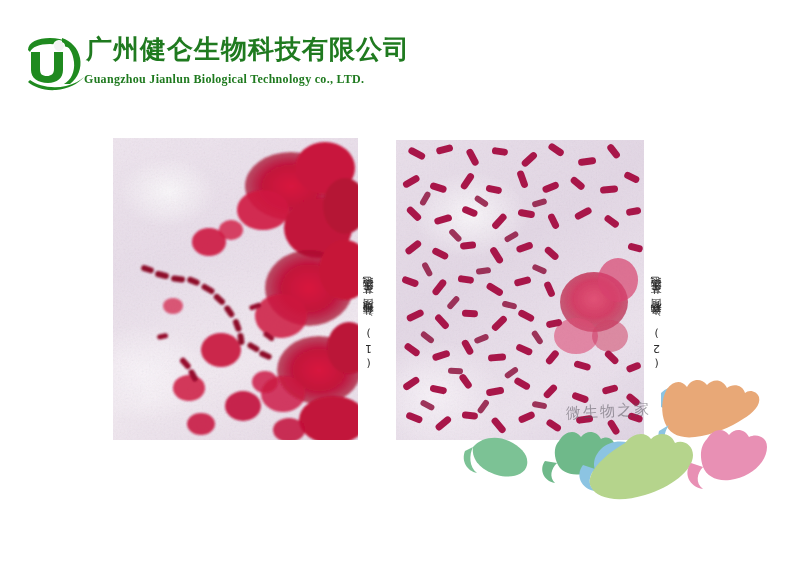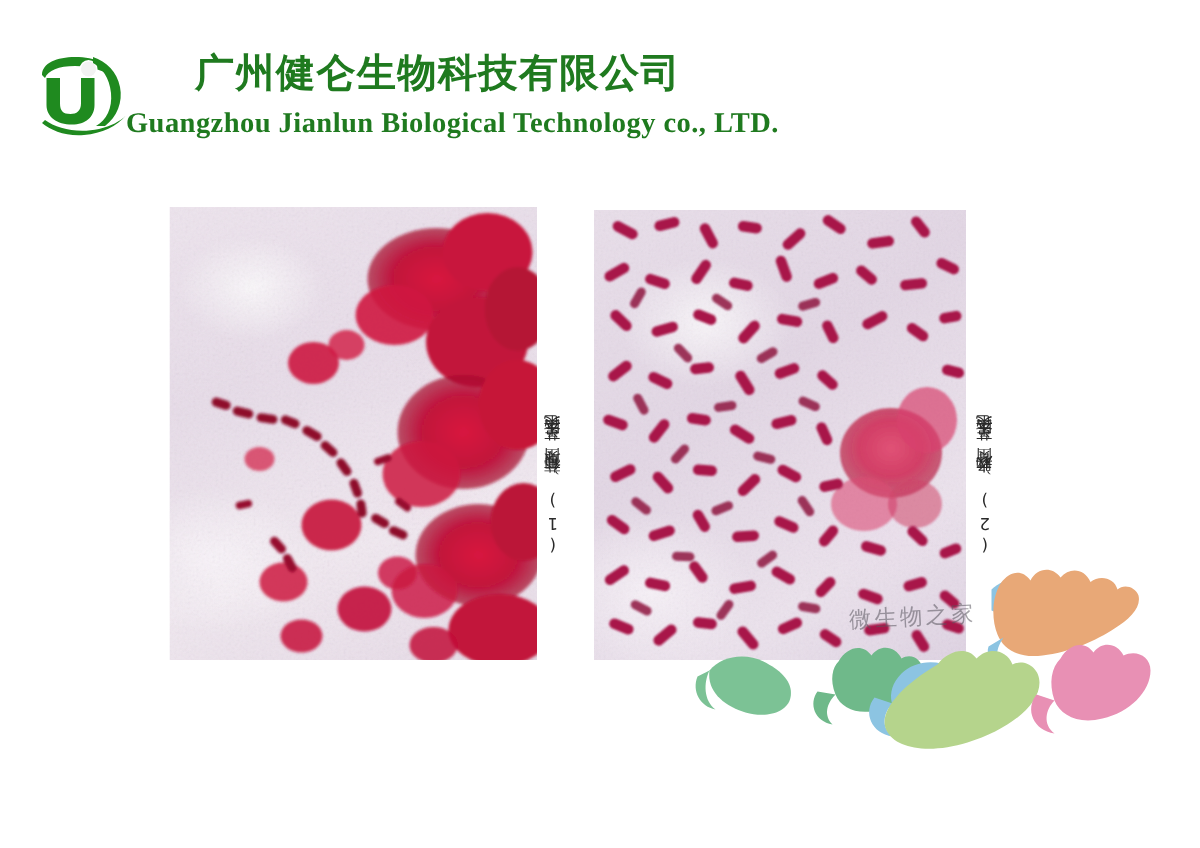--- a/index.html
+++ b/index.html
@@ -37,28 +37,27 @@
     position: absolute;
     left: 60px;
     top: 0px;
     font-family: "DejaVu Sans", sans-serif;
     font-size: 26px;
     font-weight: bold;
     letter-spacing: 1px;
     color: #1f7a1f;
     white-space: nowrap;
     line-height: 34px;
-    margin-left: 44px;
   }
   #company-name-en {
     position: absolute;
     left: 58px;
     top: 40px;
     font-family: "Liberation Serif", serif;
-    font-size: 19px;
+    font-size: 12px;
     font-weight: bold;
     letter-spacing: 0.3px;
     color: #1f7a1f;
     white-space: nowrap;
   }
 
   
   .micrograph {
     position: absolute;
     overflow: hidden;

